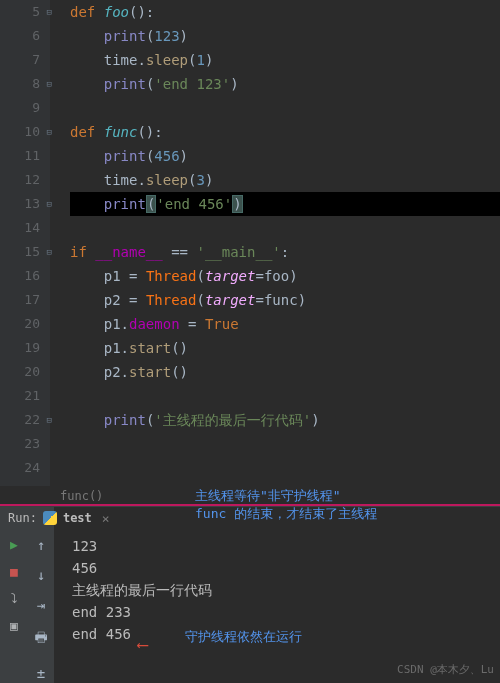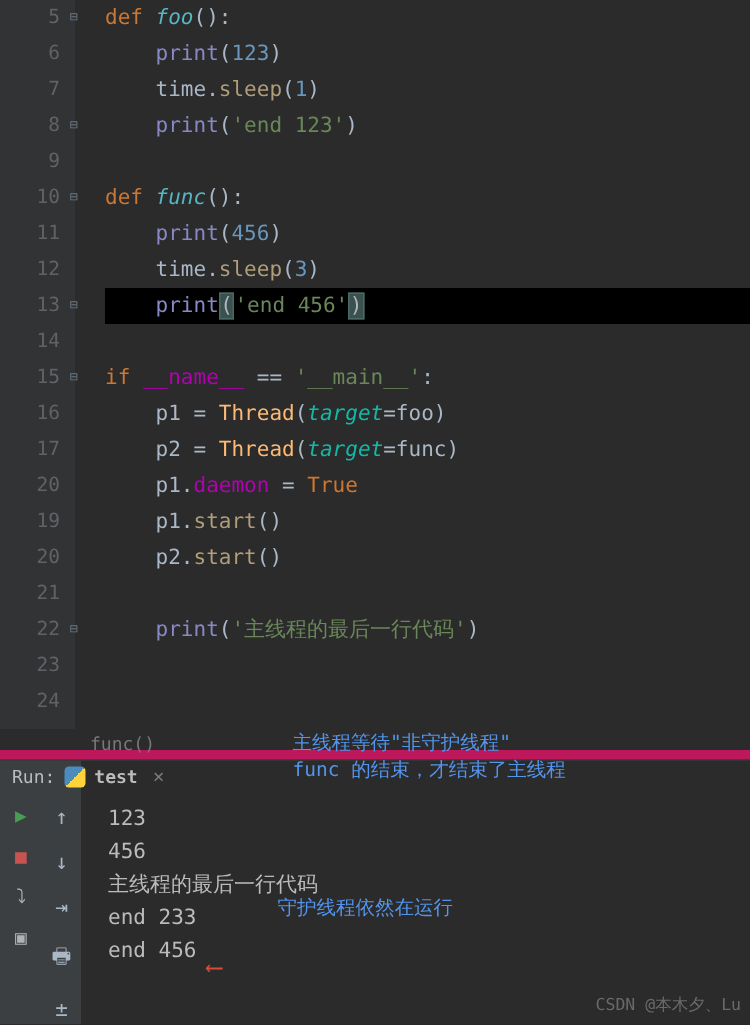--- a/index.html
+++ b/index.html
@@ -34,37 +34,37 @@
     font-size: 9px;
   }
   .code {
     flex: 1;
     padding-left: 20px;
   }
   .code .line { height: 24px; line-height: 24px; white-space: pre; }
   .hl-line { background: #000000; }
   .kw { color: #cc7832; }
   .fn-def { color: #56b6c2; font-style: italic; }
-  .fn { color: #fdba74; }
+  .fn { color: #f97316; }
   .builtin { color: #8888c6; }
   .method { color: #b09d79; }
   .num { color: #6897bb; }
   .str { color: #6a8759; }
-  .param { color: #14b8a6; font-style: italic; }
+  .param { color: #f0abfc; font-style: italic; }
   .special { color: #b200b2; }
   .const { color: #cc7832; }
   .sel-bracket { background: #3b514d; border: 1px solid #476a66; }
 
   .breadcrumb {
     height: 20px;
     padding-left: 60px;
     font-size: 12px;
     color: #787878;
     line-height: 20px;
-    border-bottom: 6px solid #be185d;
+    border-bottom: 2px solid #be185d;
   }
   .annot {
     position: absolute;
     color: #5394ec;
     font-size: 13px;
     line-height: 18px;
     left: 195px;
     top: 487px;
   }
   .run-panel {
@@ -117,21 +117,21 @@
     padding-left: 18px;
     color: #bbbbbb;
     font-size: 14px;
     line-height: 22px;
   }
   .annot2 {
     position: absolute;
     color: #5394ec;
     font-size: 13px;
     left: 185px;
-    top: 596px;
+    top: 628px;
   }
   .arrow {
     position: absolute;
     left: 138px;
     top: 635px;
     color: #d64b3a;
     font-size: 16px;
   }
   .watermark {
     position: absolute;

